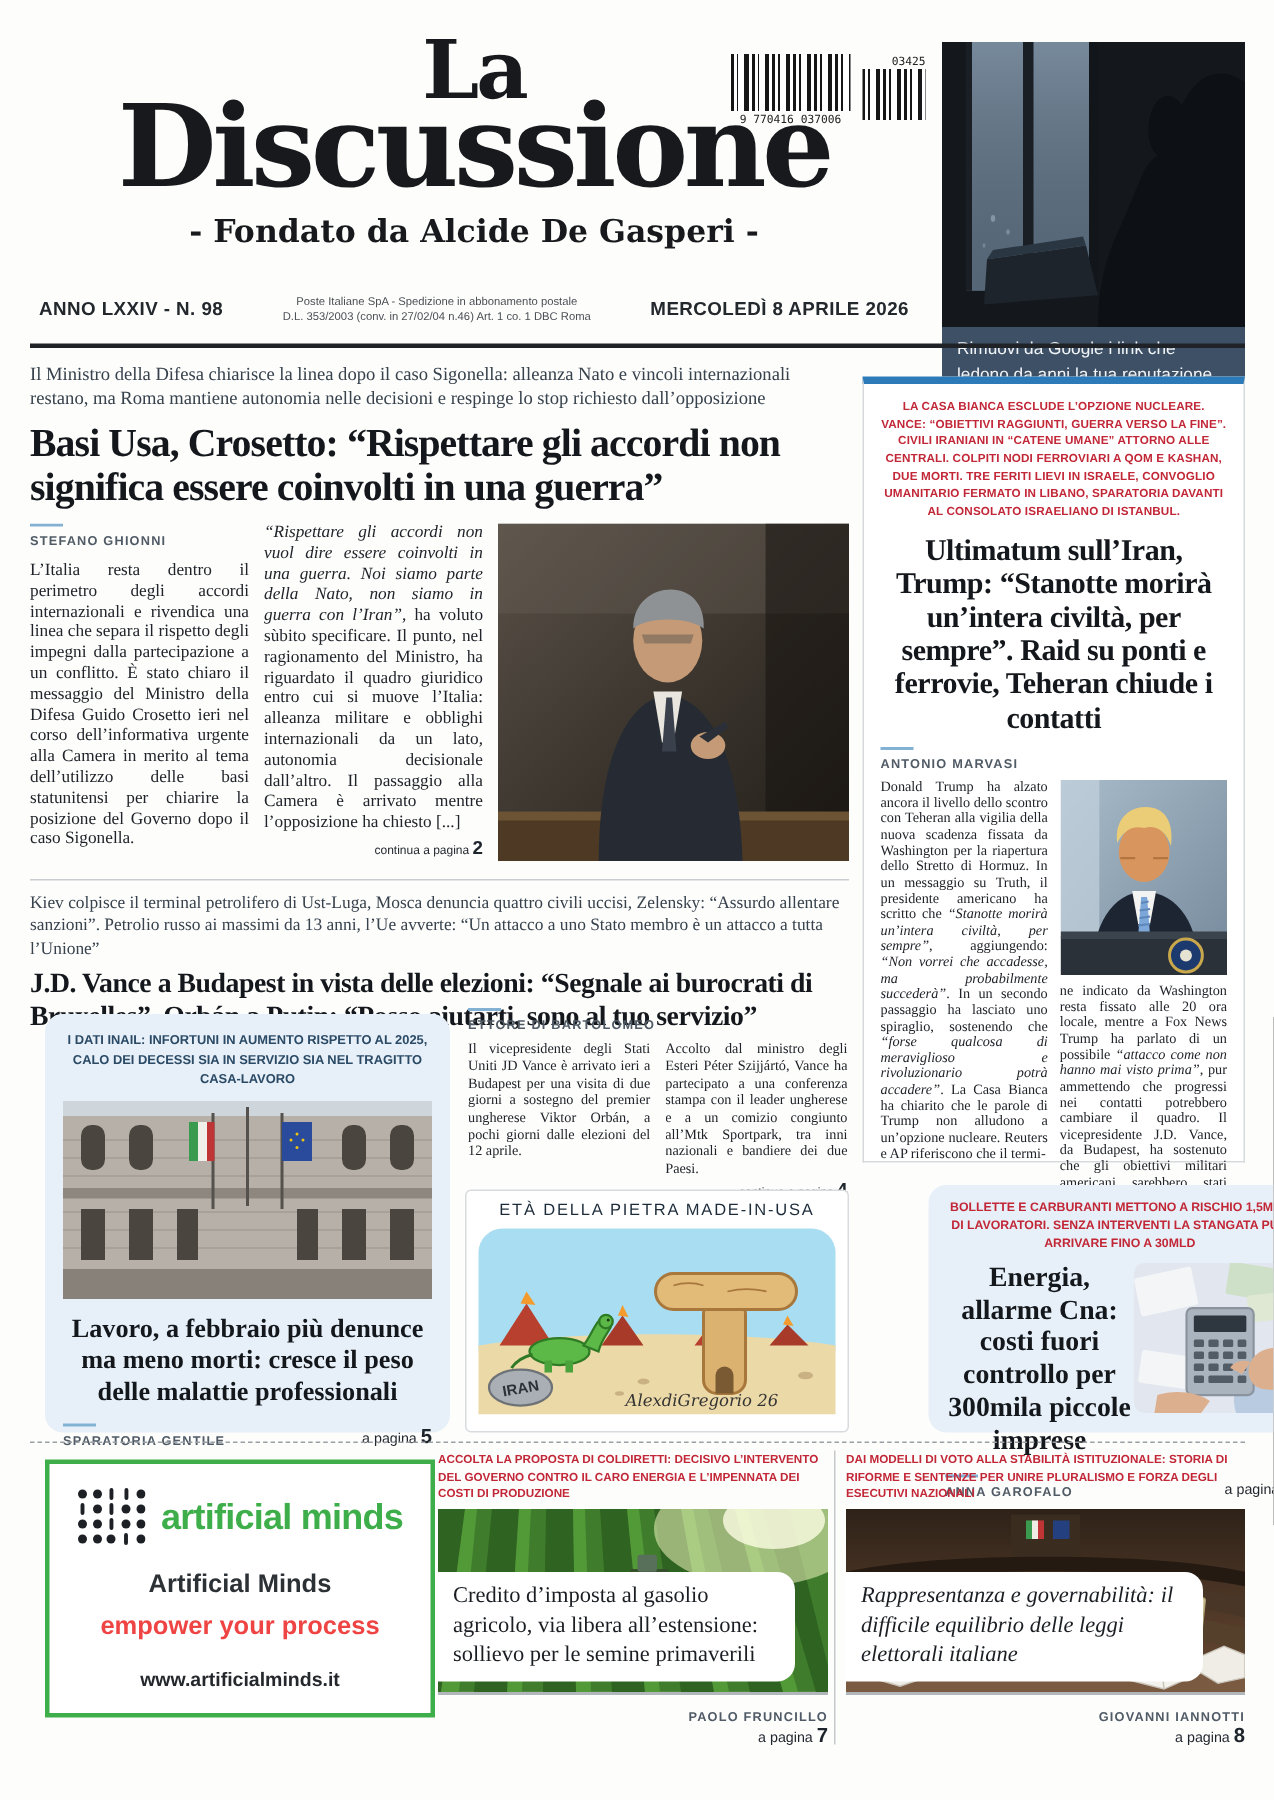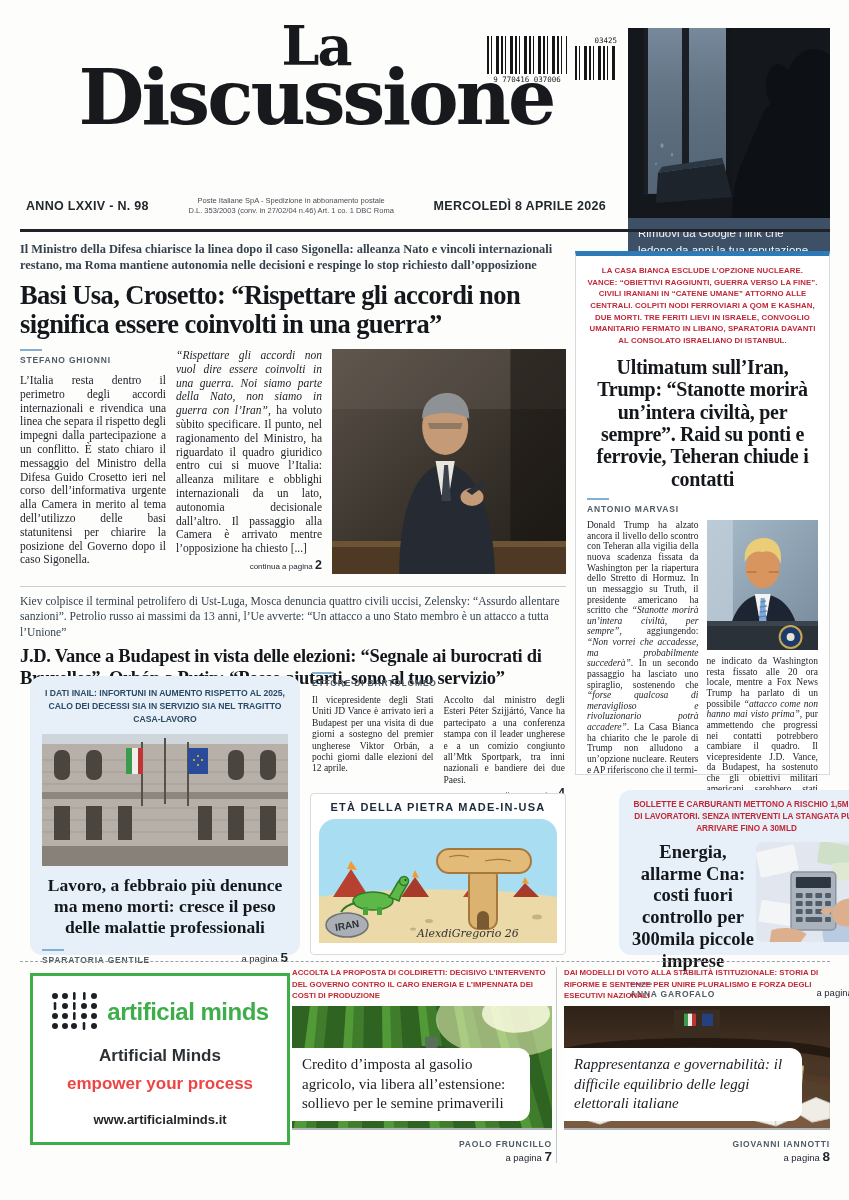--- a/index.html
+++ b/index.html
@@ -44,21 +44,21 @@
   .ad-rep .band { height:64px; background:#3e5065; color:#f2f5f8; padding:7px 10px 5px; }
   .ad-rep .band .l { font-family:"Liberation Sans", sans-serif; font-size:11.5px; line-height:1.45; }
   .ad-rep .foot { display:flex; justify-content:space-between; align-items:center; margin-top:3px; }
   .ad-rep .url { font-family:"Liberation Sans", sans-serif; font-size:6.5px; color:#aab7c4; }
   .rep-logo { display:flex; align-items:center; gap:3px; }
   .rep-marks { display:flex; gap:1.5px; }
   .rep-marks span { display:block; width:4px; height:10px; background:#fff; border-radius:2px; transform:skewX(-18deg); }
   .rep-name { font-family:"Liberation Sans", sans-serif; font-size:5.5px; line-height:1.2; color:#dfe6ec; }
   
   .sec-lead { position:absolute; left:20px; top:241px; width:546px; }
-  .sec-lead .kicker-serif { margin-bottom:7px;font-weight:bold; }
+  .sec-lead .kicker-serif { margin-bottom:7px; }
   .sec-lead .headline { font-size:26.5px; line-height:1.12; letter-spacing:-.6px; margin-bottom:9px; }
   .lead-grid { display:grid; grid-template-columns:146px 146px 1fr; gap:10px; height:225px; }
   .lead-col { overflow:hidden; }
   .lead-col .byline { margin-bottom:9px; }
   .sec-lead .continua { margin-top:2px; }
   .rule-thin { position:absolute; left:20px; top:586px; width:546px; height:1px; background:#c9cdd1; }
   
   .sec-ukr { position:absolute; left:20px; top:594px; width:546px; }
   .sec-ukr .kicker-serif { margin-bottom:6px; }
   .sec-ukr .headline { font-size:18.5px; line-height:1.18; letter-spacing:-.3px; }
@@ -68,21 +68,21 @@
   .sec-lavoro .red-kicker { color:#2b4a66; font-size:8.6px; line-height:1.5; text-align:center; }
   .sec-lavoro .ph { height:132px; margin:8px 0 9px; overflow:hidden; }
   .sec-lavoro .headline { font-size:17.5px; line-height:1.22; text-align:center; }
   .box-foot { display:flex; justify-content:space-between; align-items:flex-end; margin-top:10px; }
   
   .sec-vance { position:absolute; left:312px; top:672px; width:253px; height:118px; }
   .vance-grid { display:grid; grid-template-columns:1fr 1fr; gap:10px; margin-top:7px; }
   .vance-grid .body-text { font-size:9.5px; line-height:1.2; overflow:hidden; }
   
   .sec-cartoon { position:absolute; left:310px; top:793px; width:256px; height:162px; background:#fff; border:1px solid #d8dbde; border-radius:4px; padding:7px 6px 4px; }
-  .cartoon-title { font-family:"Liberation Sans", sans-serif; font-weight:bold; font-size:11px; letter-spacing:1.2px; text-align:center; color:#1c2b3a; margin-bottom:4px; }
+  .cartoon-title { font-family:"Liberation Sans", sans-serif; font-weight:normal; font-size:11px; letter-spacing:1.2px; text-align:center; color:#1c2b3a; margin-bottom:4px; }
   .sec-cartoon .ph { height:126px; }
   
   .sec-iran { position:absolute; left:575px; top:251px; width:255px; height:524px; background:#fff; border:1px solid #d7dadd; border-top:5px solid #2c7bb8; padding:9px 11px 8px; }
   .sec-iran .red-kicker { font-size:7.8px; line-height:1.5; text-align:center; letter-spacing:.1px; }
   .sec-iran .headline { font-size:20px; line-height:1.12; text-align:center; margin:9px 0 8px; letter-spacing:-.3px; }
   .iran-cols { display:flex; gap:8px; margin-top:6px; height:292px; overflow:hidden; }
   .iran-cols .c { width:50%; }
   .iran-cols .body-text { font-size:9.5px; line-height:1.12; }
   .iran-photo { height:130px; margin-bottom:6px; overflow:hidden; }
   .sec-iran .continua { margin-top:4px; }
@@ -113,20 +113,21 @@
   .bot-foot .name { font-family:"Liberation Sans", sans-serif; font-weight:bold; font-size:8.5px; letter-spacing:.8px; color:#505b66; }
 </style>
 </head>
 <body>
 
 <div class="page">
 
   <div class="mast">
     <div class="mast-la">La</div>
     <div class="mast-title">Discussione</div>
+    <div class="mast-tagline">- Fondato da Alcide De Gasperi -</div>
   </div>
 
   <div class="barcodes">
     <div class="bc1">
       <div class="bc-bars"></div>
       <div class="bc-num">9 770416 037006</div>
     </div>
     <div class="bc2">
       <div class="bc-num">03425</div>
       <div class="bc-bars"></div>

